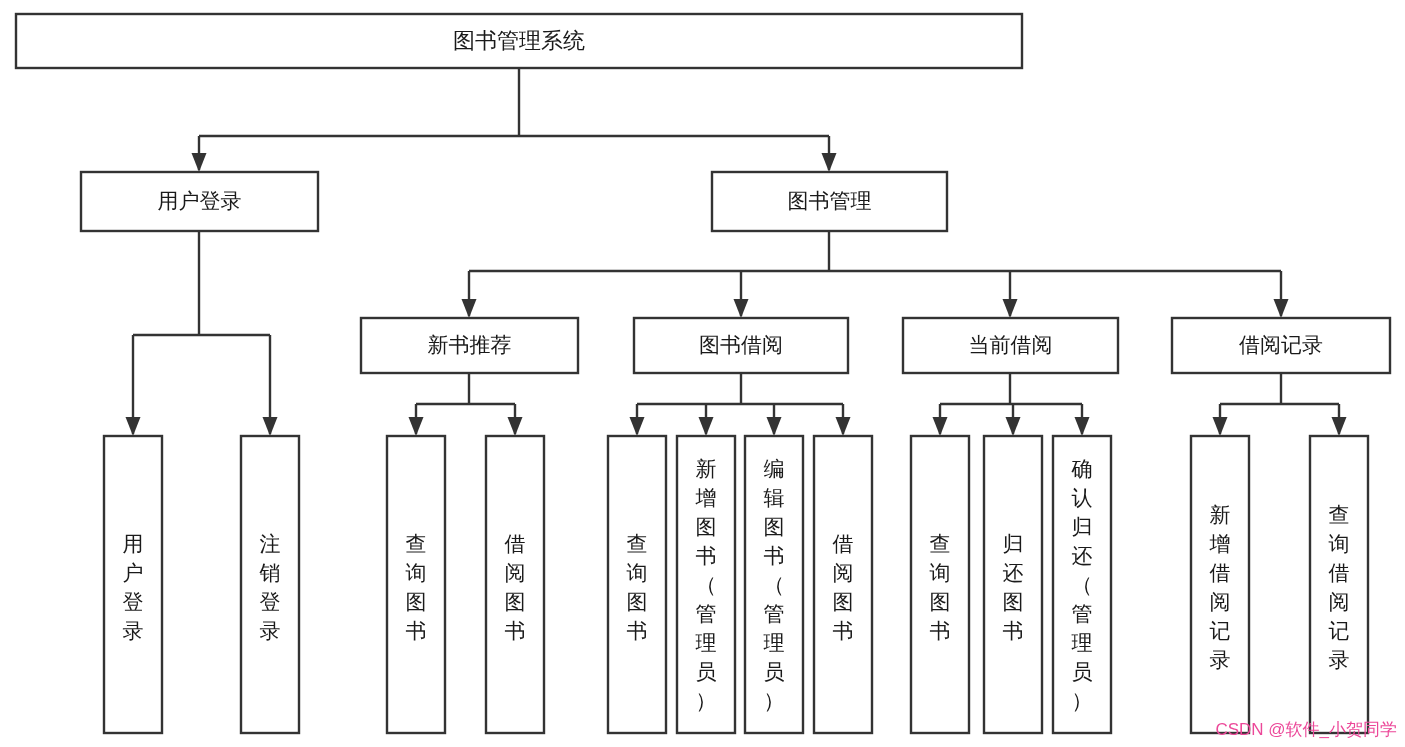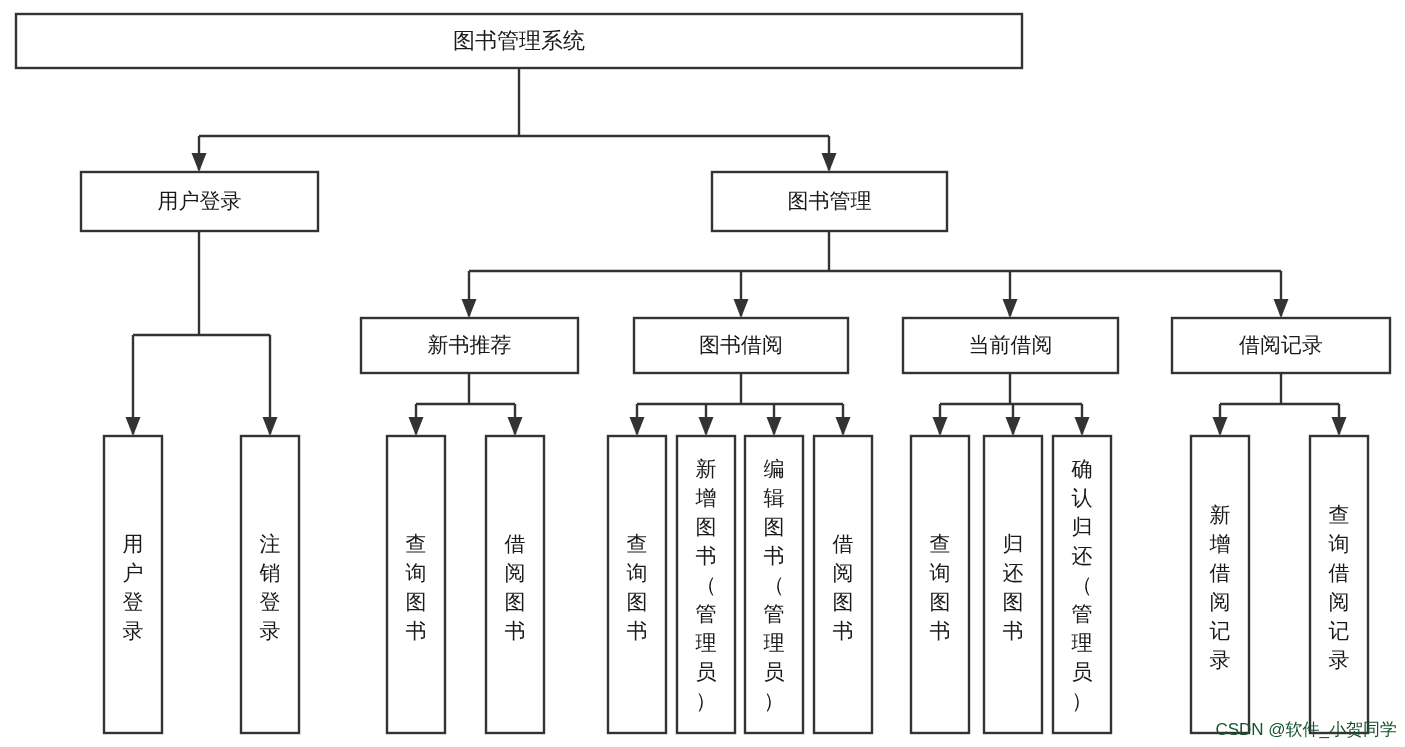--- a/index.html
+++ b/index.html
@@ -56,21 +56,21 @@
   .arrow-head {
     fill: #333333;
     stroke: none;
   }
   .watermark {
     position: absolute;
     right: 8px;
     bottom: 6px;
     font-family: "Liberation Sans", "DejaVu Sans", sans-serif;
     font-size: 17px;
-    color: #14532d;
+    color: #ec4899;
     white-space: nowrap;
     user-select: none;
   }
 </style>
 </head>
 <body>
 
 <div id="diagram-root">
   <svg id="flow-svg" viewBox="0 0 1405 747" xmlns="http://www.w3.org/2000/svg">
     <g id="connectors-layer">

